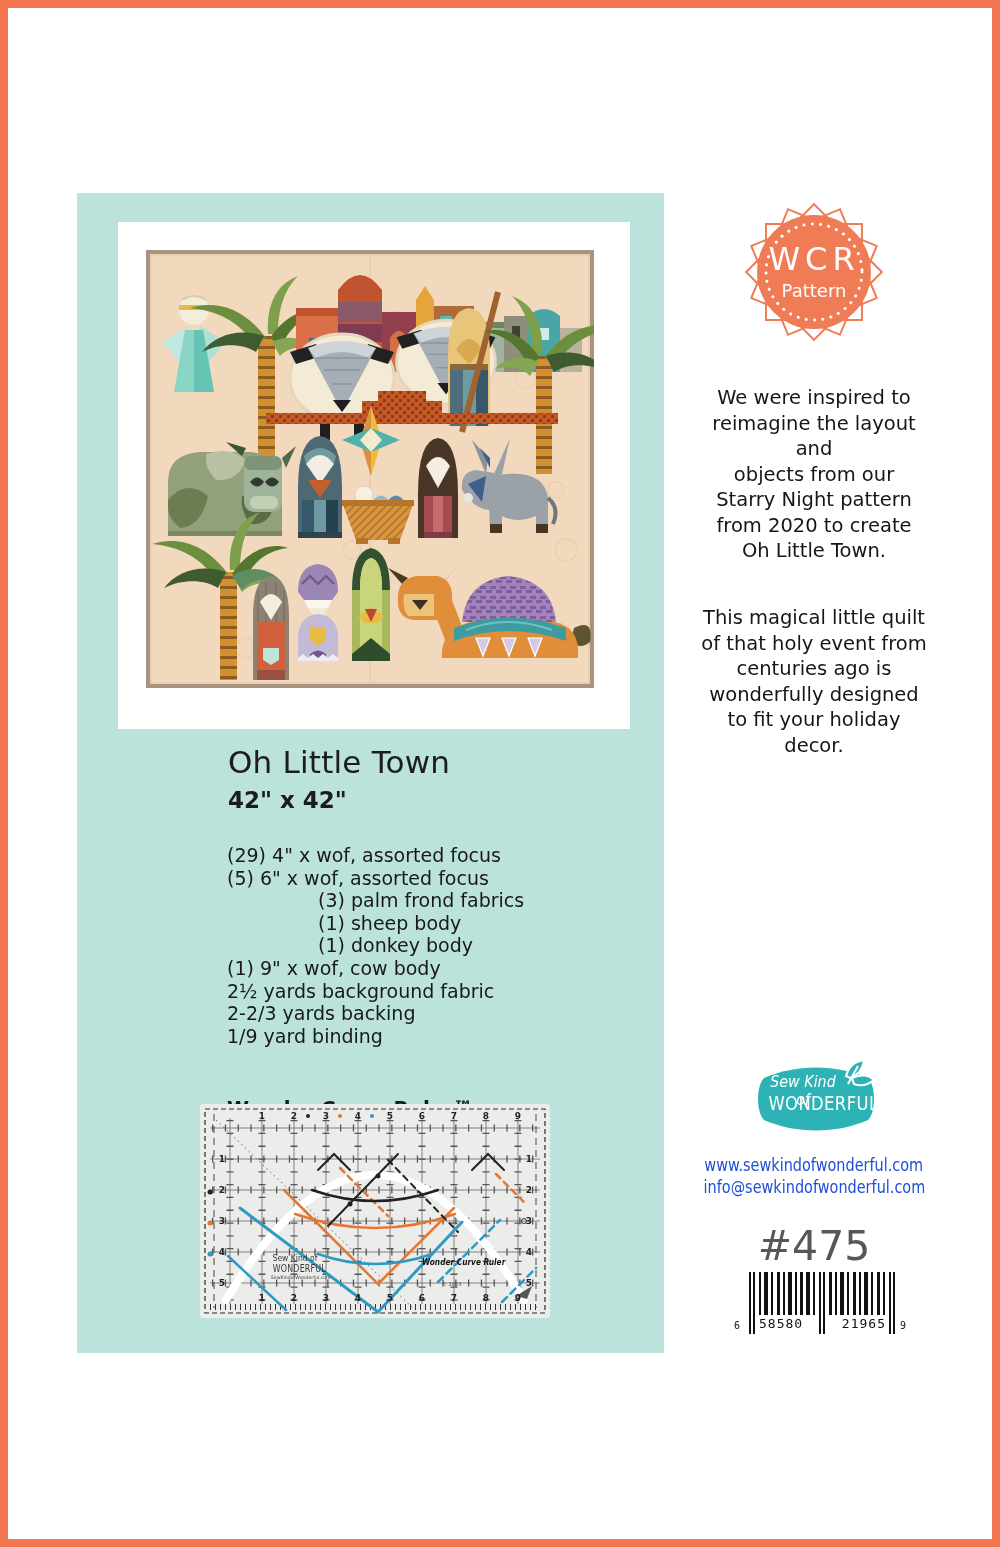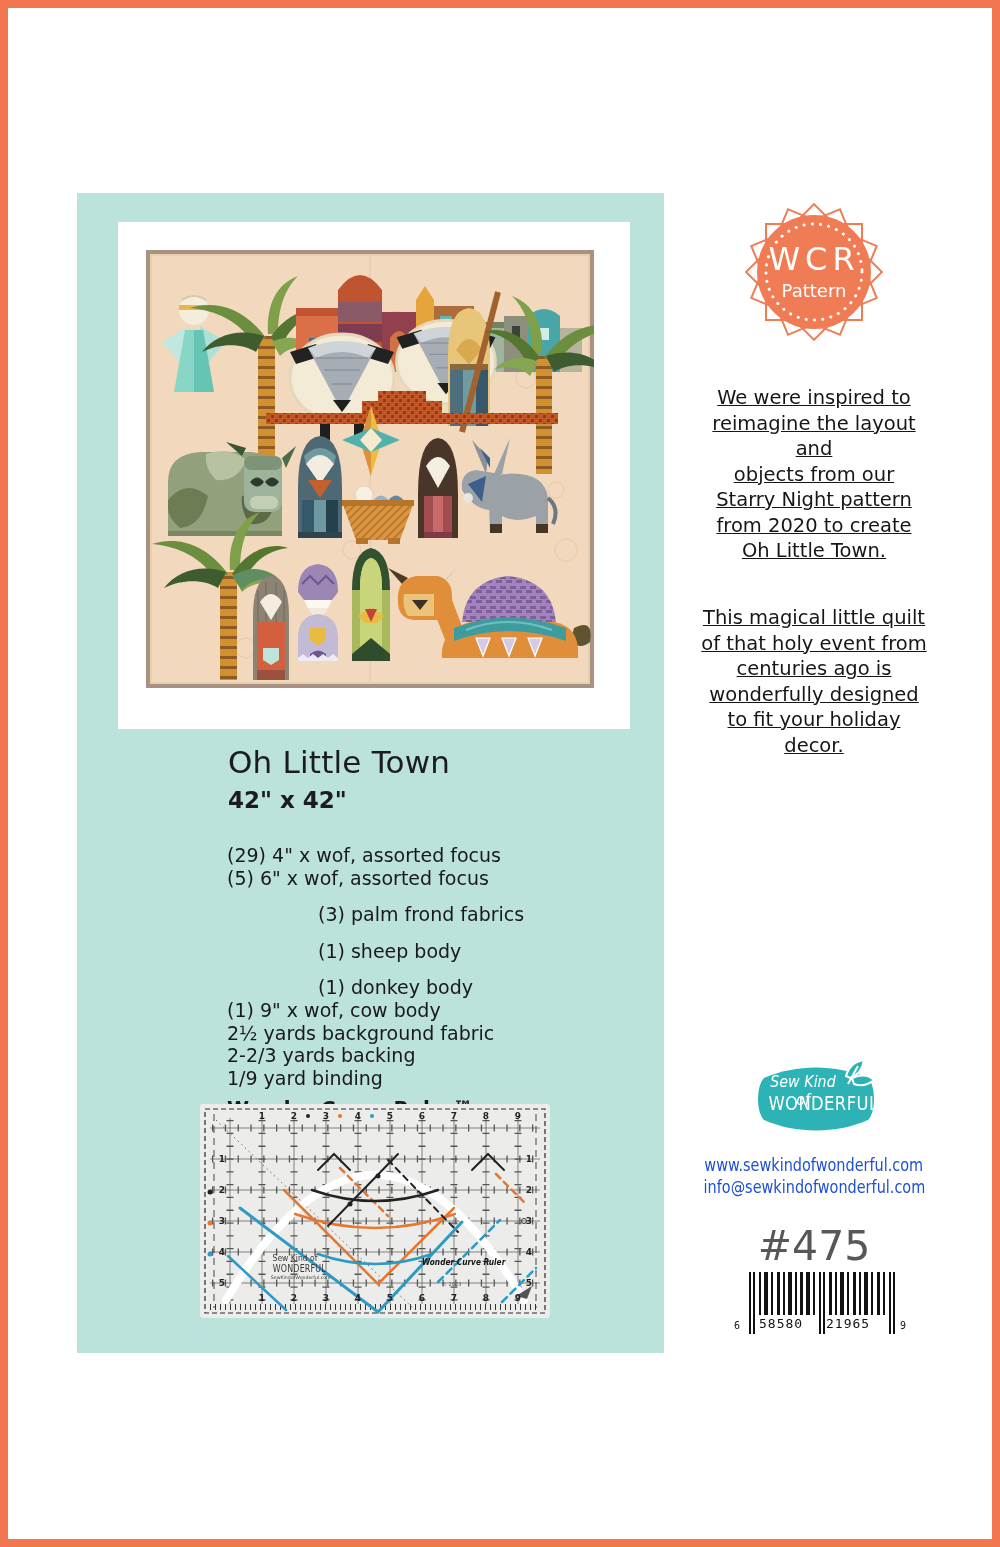--- a/index.html
+++ b/index.html
@@ -6,56 +6,56 @@
   .page{position:relative;width:1000px;height:1547px;margin:0 auto;background:#ffffff;
         border:8px solid #F2764F;box-sizing:border-box;overflow:hidden;}
   .abs{position:absolute;}
   .mint-panel{left:69px;top:185px;width:587px;height:1160px;background:#BCE2DC;}
   .quilt-card{left:110px;top:214px;width:512px;height:507px;background:#ffffff;}
   .quilt-svg{left:28px;top:28px;width:448px;height:438px;}
 
   .page-title{left:220px;top:736px;font-size:31px;font-weight:normal;color:#1c1c1e;letter-spacing:.2px;}
   .page-dims{left:220px;top:779px;font-size:23px;font-weight:bold;color:#1c1c1e;}
   .materials{left:219px;top:836px;width:430px;font-size:19px;line-height:22.6px;color:#19191b;}
-  .materials .indent{padding-left:91px;margin-top:14px;}
+  .materials .indent{padding-left:91px;}
   .ruler-req{left:219px;top:1044px;font-size:20px;font-weight:bold;color:#19191b;margin-top:44px;}
 
   
   .ruler{left:192px;top:1096px;width:350px;height:214px;}
   .ruler svg{position:absolute;left:0;top:0;}
   .rnum-row{position:absolute;display:flex;justify-content:space-between;left:56px;width:268px;}
   .rnum-col{position:absolute;display:flex;flex-direction:column;justify-content:space-between;top:50px;height:134px;width:12px;}
   .rnum{font-size:9px;font-weight:bold;color:#222;width:12px;height:10px;text-align:center;line-height:10px;}
   .ruler-brand{position:absolute;left:64px;top:149px;color:#3a3a3a;text-align:center;width:62px;}
   .ruler-brand .b1{font-size:9px;transform:scaleX(.85);}
   .ruler-brand .b2{font-size:11px;letter-spacing:.3px;transform:scaleX(.72);margin-top:-1px;}
   .ruler-brand .b3{font-size:6px;transform:scale(.78);margin-top:-1px;white-space:nowrap;}
   .ruler-name{position:absolute;left:222px;top:152px;width:86px;font-size:9.5px;font-weight:bold;font-style:italic;
               color:#141414;transform:scaleX(.78);transform-origin:left;white-space:nowrap;}
   .ruler-copy{position:absolute;left:240px;top:176px;font-size:6px;color:#555;transform:scale(.85);}
 
   
   .badge{left:728px;top:186px;width:156px;height:156px;}
   .rpara{left:634px;width:344px;text-align:center;color:#161616;font-size:19.5px;line-height:25.5px;
-         font-weight:500;white-space:pre-line;text-decoration:underline;}
+         font-weight:500;white-space:pre-line;}
   .p1{top:377px;} .p2{top:551px;margin-top:46px;} .p3{top:758px;}
   .skow-logo{left:746px;top:1052px;width:124px;height:76px;}
   .skow-logo .l1{position:absolute;left:6px;top:13px;width:86px;text-align:center;color:#fff;font-size:15px;
                  transform:scaleX(.95);font-style:italic;}
   .skow-logo .l2{position:absolute;left:4px;top:31px;width:116px;text-align:center;color:#fff;font-size:20px;
                  transform:scaleX(.82);letter-spacing:.5px;}
   .contact{left:634px;top:1146px;width:344px;text-align:center;color:#1d4ed8;font-size:17px;line-height:22px;}
   .contact span{display:inline-block;transform:scaleX(.85);white-space:nowrap;}
   .item-no{left:634px;top:1214px;width:344px;text-align:center;font-size:41px;color:#57575a;}
   .barcode{left:725px;top:1260px;width:180px;height:76px;background:#fff;}
   .bc-digit{position:absolute;font-family:"DejaVu Sans Mono",monospace;color:#111;}
   .bc-lead{left:1px;top:52px;font-size:10px;}
   .bc-check{left:167px;top:52px;font-size:10px;}
   .bc-g1{left:26px;top:48px;width:58px;text-align:left;font-size:13px;letter-spacing:1px;}
-  .bc-g2{left:93px;top:48px;width:60px;text-align:left;font-size:13px;letter-spacing:1px;}
+  .bc-g2{left:93px;top:48px;width:60px;text-align:right;font-size:13px;letter-spacing:1px;}
 </style>
 </head>
 <body>
 
 <div class="page">
 
   <div class="abs mint-panel"></div>
 
   <div class="abs quilt-card">
     <svg class="abs quilt-svg" viewBox="0 0 448 438" role="img" aria-label="Oh Little Town quilt: pieced nativity scene with angel, palm trees, village houses, two sheep, shepherd, star, ox, Joseph, baby in manger, Mary, donkey, three wise men and a camel on tan background">

